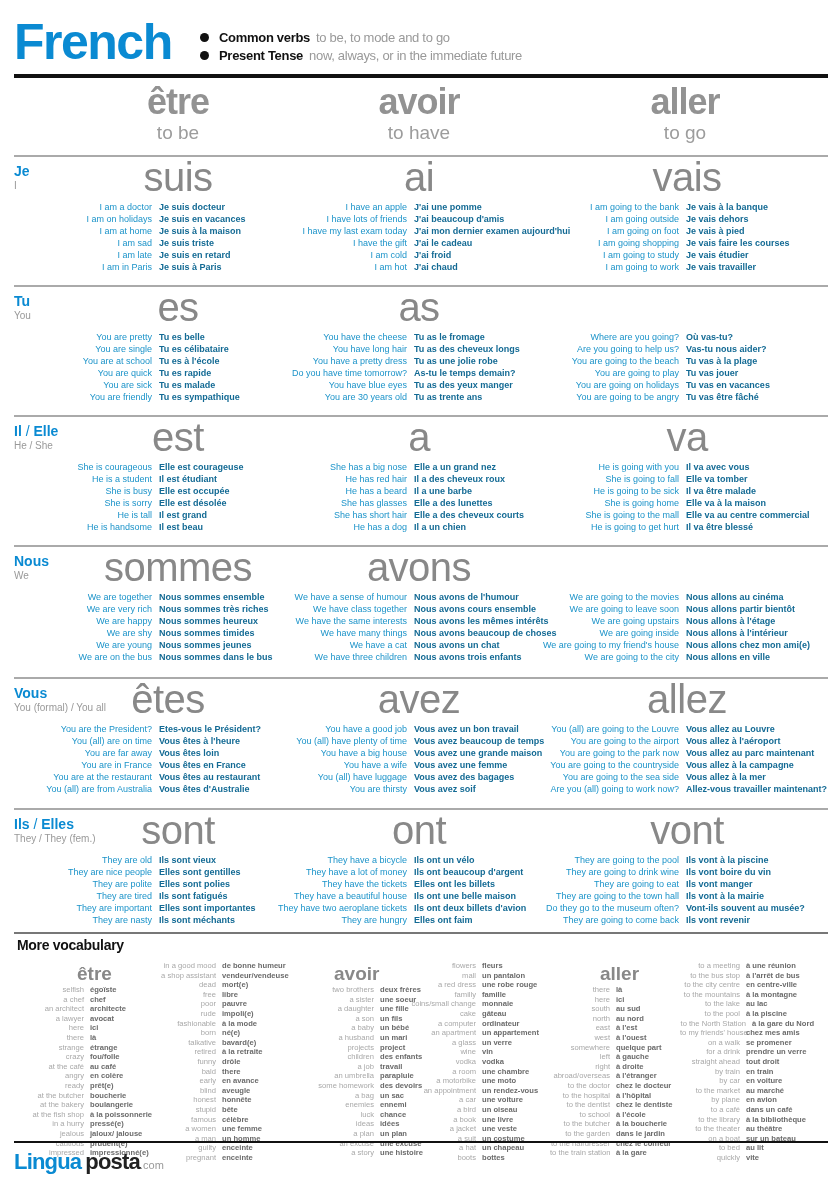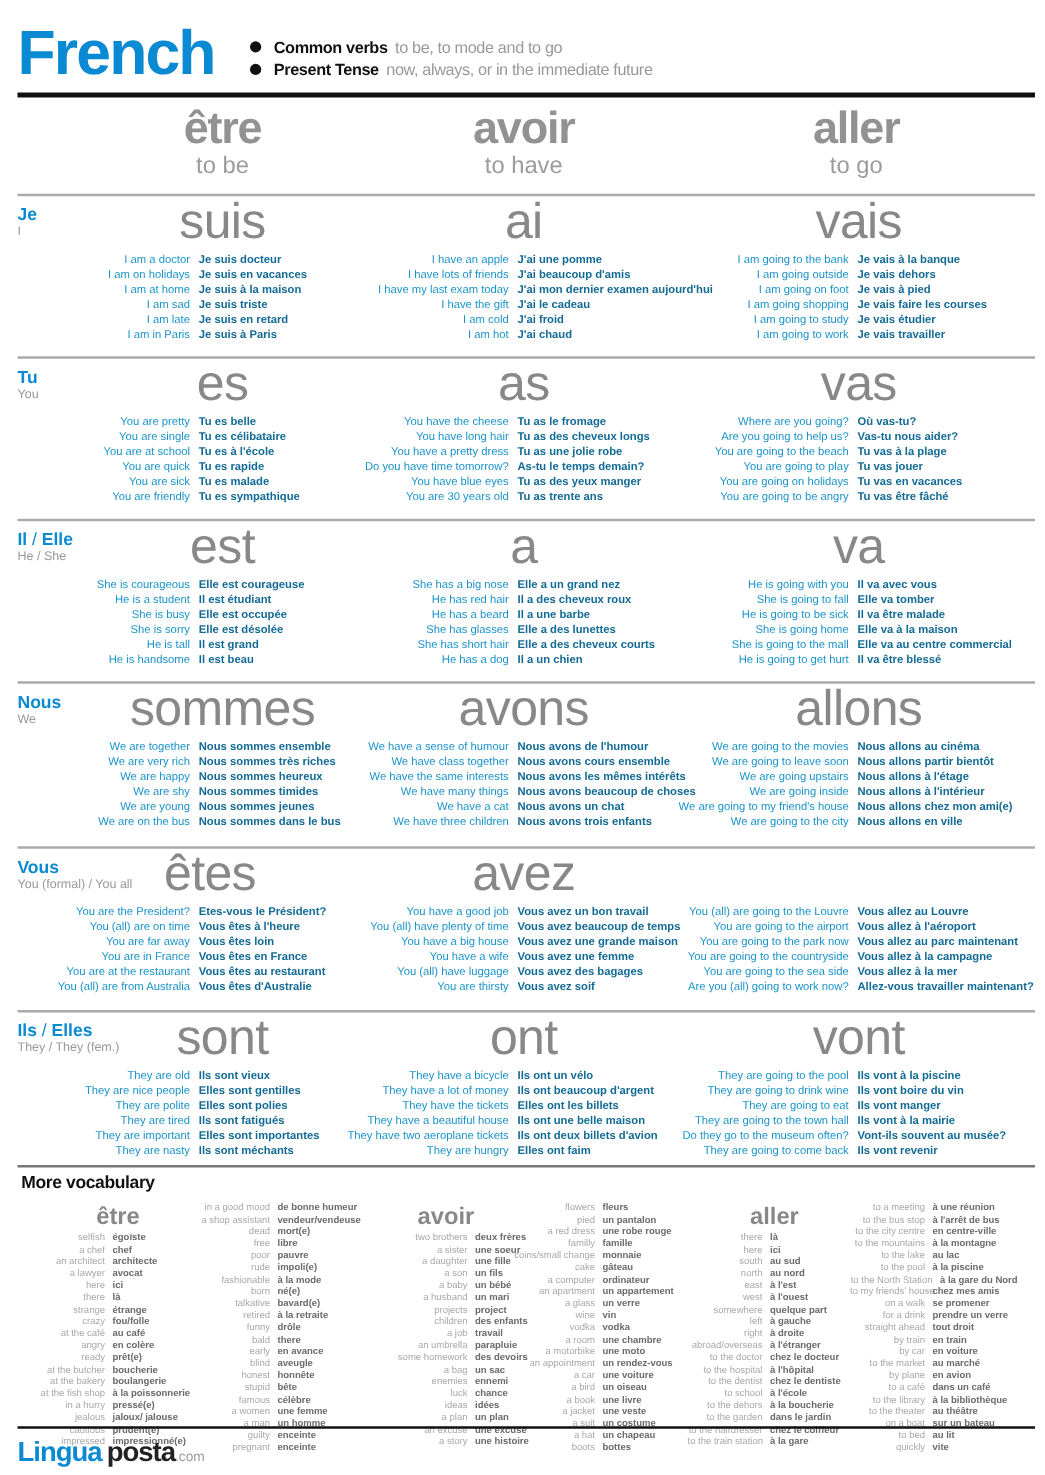--- a/index.html
+++ b/index.html
@@ -157,21 +157,20 @@
           <span class="fr">Je vais travailler</span>
         </div>
       </div>
     </div>
     <div class="section" style="top: 285px; height: 125px;">
       <div class="sep"></div>
       <div class="pron"><span>Tu</span></div>
       <div class="pron-en">You</div>
       <div class="conj" style="left:44px">es</div>
       <div class="conj" style="left:285px">as</div>
-      <div class="conj" style="left:553px">vas</div>
       <div class="rows" style="left:0px">
         <div class="row">
           <span class="en" style="width:145px">You are pretty</span>
           <span class="fr">Tu es belle</span>
         </div>
         <div class="row">
           <span class="en" style="width:145px">You are single</span>
           <span class="fr">Tu es célibataire</span>
         </div>
         <div class="row">
@@ -329,21 +328,20 @@
           <span class="fr">Il va être blessé</span>
         </div>
       </div>
     </div>
     <div class="section" style="top: 545px; height: 125px;">
       <div class="sep"></div>
       <div class="pron"><span>Nous</span></div>
       <div class="pron-en">We</div>
       <div class="conj" style="left:44px">sommes</div>
       <div class="conj" style="left:285px">avons</div>
-      <div class="conj" style="left:553px">allons</div>
       <div class="rows" style="left:0px">
         <div class="row">
           <span class="en" style="width:145px">We are together</span>
           <span class="fr">Nous sommes ensemble</span>
         </div>
         <div class="row">
           <span class="en" style="width:145px">We are very rich</span>
           <span class="fr">Nous sommes très riches</span>
         </div>
         <div class="row">
@@ -415,20 +413,21 @@
           <span class="fr">Nous allons en ville</span>
         </div>
       </div>
     </div>
     <div class="section" style="top: 677px; height: 125px;">
       <div class="sep"></div>
       <div class="pron"><span>Vous</span></div>
       <div class="pron-en">You (formal) / You all</div>
       <div class="conj" style="left: 34px;">êtes</div>
       <div class="conj" style="left:285px">avez</div>
+      <div class="conj" style="left:553px">allez</div>
       <div class="rows" style="left:0px">
         <div class="row">
           <span class="en" style="width:145px">You are the President?</span>
           <span class="fr">Etes-vous le Président?</span>
         </div>
         <div class="row">
           <span class="en" style="width:145px">You (all) are on time</span>
           <span class="fr">Vous êtes à l'heure</span>
         </div>
         <div class="row">
@@ -828,21 +827,21 @@
         <span class="en" style="width:90px">a story</span>
         <span class="fr">une histoire</span>
       </div>
     </div>
     <div class="vcol" style="left: 398px; top: 961px;">
       <div class="vrow">
         <span class="en" style="width:84px">flowers</span>
         <span class="fr">fleurs</span>
       </div>
       <div class="vrow">
-        <span class="en" style="width:84px">pied</span>
+        <span class="en" style="width:84px">mall</span>
         <span class="fr">un pantalon</span>
       </div>
       <div class="vrow">
         <span class="en" style="width:84px">a red dress</span>
         <span class="fr">une robe rouge</span>
       </div>
       <div class="vrow">
         <span class="en" style="width:84px">familly</span>
         <span class="fr">famille</span>
       </div>
@@ -966,21 +965,21 @@
       </div>
       <div class="vrow">
         <span class="en" style="width:66px">to the dentist</span>
         <span class="fr">chez le dentiste</span>
       </div>
       <div class="vrow">
         <span class="en" style="width:66px">to school</span>
         <span class="fr">à l'école</span>
       </div>
       <div class="vrow">
-        <span class="en" style="width:66px">to the dehors</span>
+        <span class="en" style="width:66px">to the butcher</span>
         <span class="fr">à la boucherie</span>
       </div>
       <div class="vrow">
         <span class="en" style="width:66px">to the garden</span>
         <span class="fr">dans le jardin</span>
       </div>
       <div class="vrow">
         <span class="en" style="width:66px">to the hairdresser</span>
         <span class="fr">chez le coiffeur</span>
       </div>

